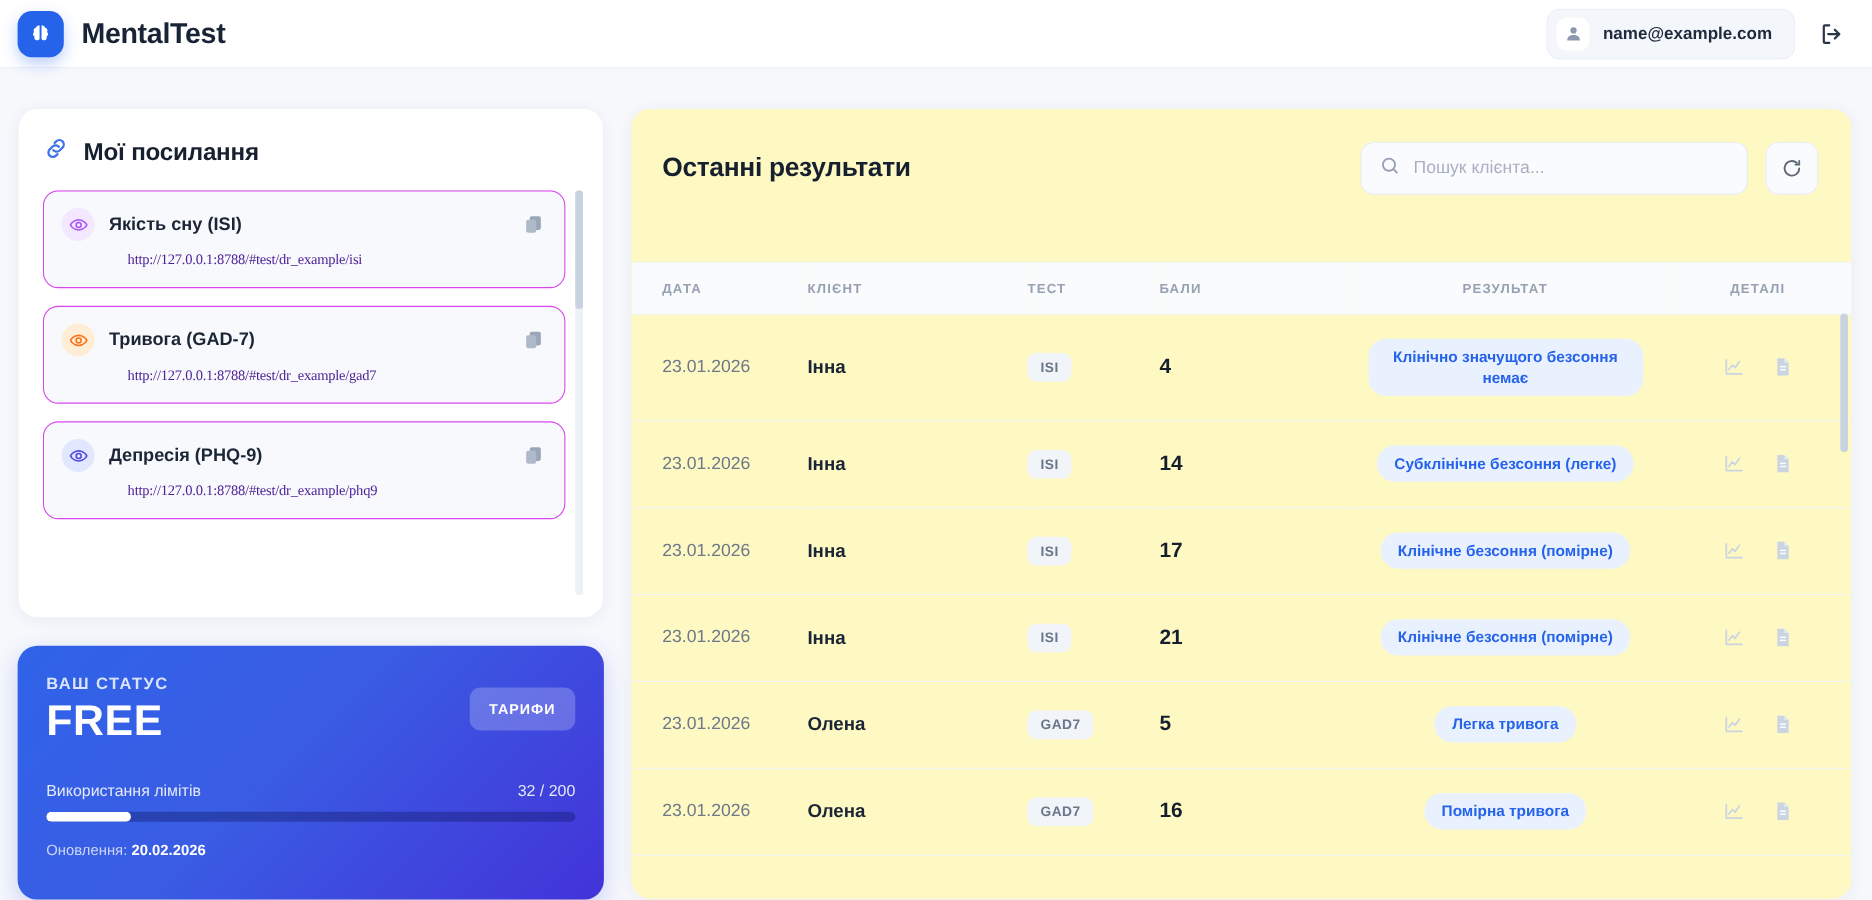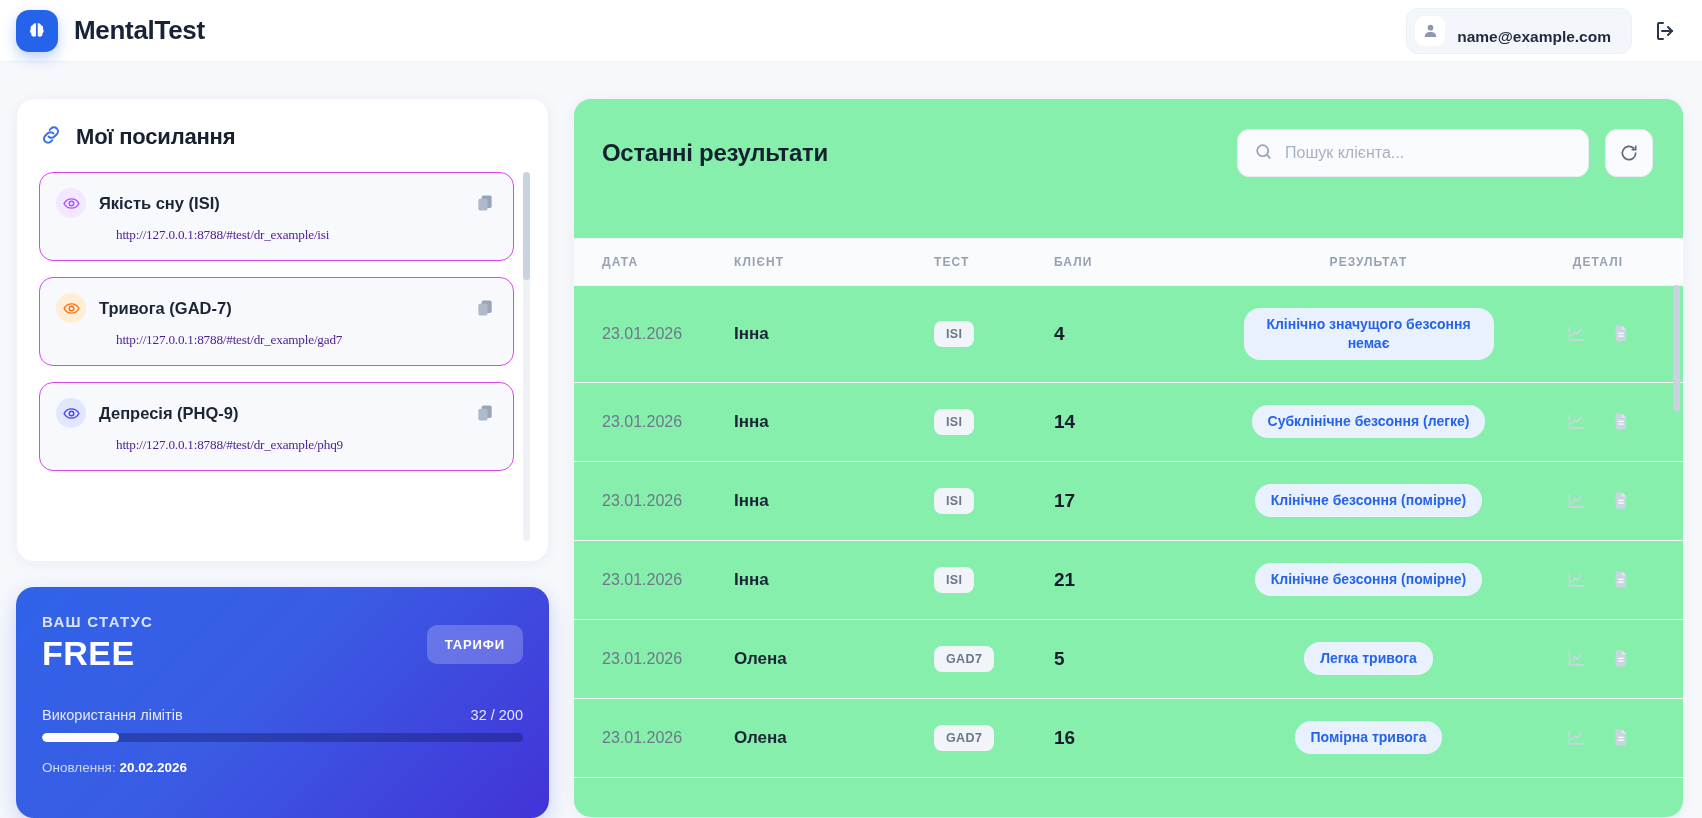--- a/index.html
+++ b/index.html
@@ -21,21 +21,21 @@
   .brand { display: flex; align-items: center; gap: 16px; }
   .logo-box {
     width: 42px; height: 42px; border-radius: 13px;
     background: #2563eb; display: flex; align-items: center; justify-content: center;
     box-shadow: 0 6px 14px rgba(37,99,235,.30);
   }
   .brand-name { font-size: 26px; font-weight: 700; color: #182335; letter-spacing: -.3px; }
 
   .header-right { display: flex; align-items: center; gap: 18px; }
   .user-chip {
-    display: flex; align-items: flex-end; gap: 12px;
+    display: flex; align-items: center; gap: 12px;
     background: #f3f6fb; border: 1px solid #eceff6;
     border-radius: 12px; padding: 7px 20px 7px 8px;
   }
   .avatar {
     width: 30px; height: 30px; border-radius: 9px; background: #ffffff;
     display: flex; align-items: center; justify-content: center;
   }
   .user-email { font-size: 15.5px; font-weight: 600; color: #1f2a3c; }
   .logout-btn { width: 30px; height: 30px; display: flex; align-items: center; justify-content: center; cursor: pointer; }
 
@@ -82,41 +82,41 @@
   }
 
   
   .status-card {
     border-radius: 18px; padding: 26px 26px 24px 26px;
     background: linear-gradient(135deg, #2f63e8 0%, #3a5ce4 45%, #4333d8 100%);
     color: #fff; position: relative; height: 232px;
     box-shadow: 0 8px 22px rgba(48,79,222,.22);
   }
   .status-label { font-size: 15px; font-weight: 700; letter-spacing: 1.3px; color: #dbe3fb; }
-  .status-plan { font-size: 34px; font-weight: 800; letter-spacing: .5px; margin-top: 4px; }
+  .status-plan { font-size: 39px; font-weight: 800; letter-spacing: .5px; margin-top: 4px; }
   .plans-btn {
     position: absolute; top: 38px; right: 26px;
     background: rgba(255,255,255,.22); border: none; border-radius: 10px;
     color: #ffffff; font-size: 13px; font-weight: 700; letter-spacing: .9px;
     padding: 12px 18px; cursor: pointer; font-family: inherit;
   }
   .limits-row { display: flex; justify-content: space-between; align-items: baseline; margin-top: 34px; }
   .limits-label { font-size: 14.5px; color: #e4e9fc; }
   .limits-value { font-size: 14.5px; color: #e4e9fc; }
   .progress-track {
     margin-top: 10px; height: 9px; border-radius: 6px;
     background: rgba(17,24,95,.38); overflow: hidden;
   }
   .progress-fill { height: 100%; width: 16%; background: #ffffff; border-radius: 6px; }
   .renew { margin-top: 18px; font-size: 13.5px; color: #ccd6fa; }
   .renew b { color: #ffffff; font-weight: 700; }
 
   
   .results {
-    flex: 1; background: #86efac; border-radius: 18px;
+    flex: 1; background: #fef9c3; border-radius: 18px;
     border: 1px solid #f0f3f8;
     box-shadow: 0 2px 14px rgba(28,45,85,.05);
     display: flex; flex-direction: column; overflow: hidden; position: relative;
   }
   .results-head {
     display: flex; align-items: center; justify-content: space-between;
     padding: 30px 30px 24px 28px;
   }
   .results-title { font-size: 24px; font-weight: 700; color: #16202f; letter-spacing: -.3px; }
   .head-tools { display: flex; align-items: center; gap: 16px; }

